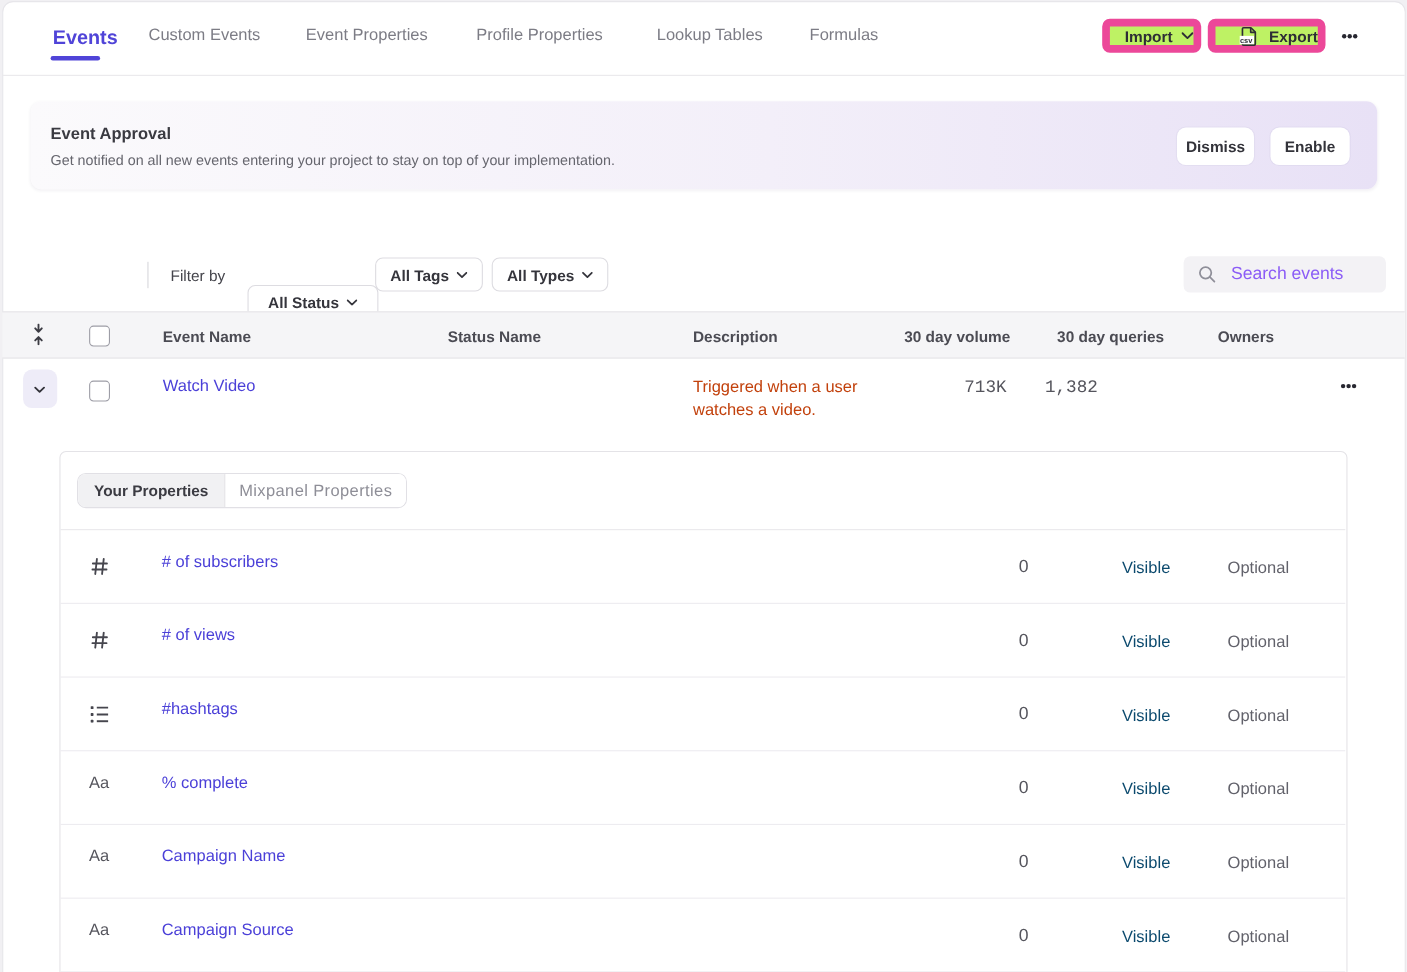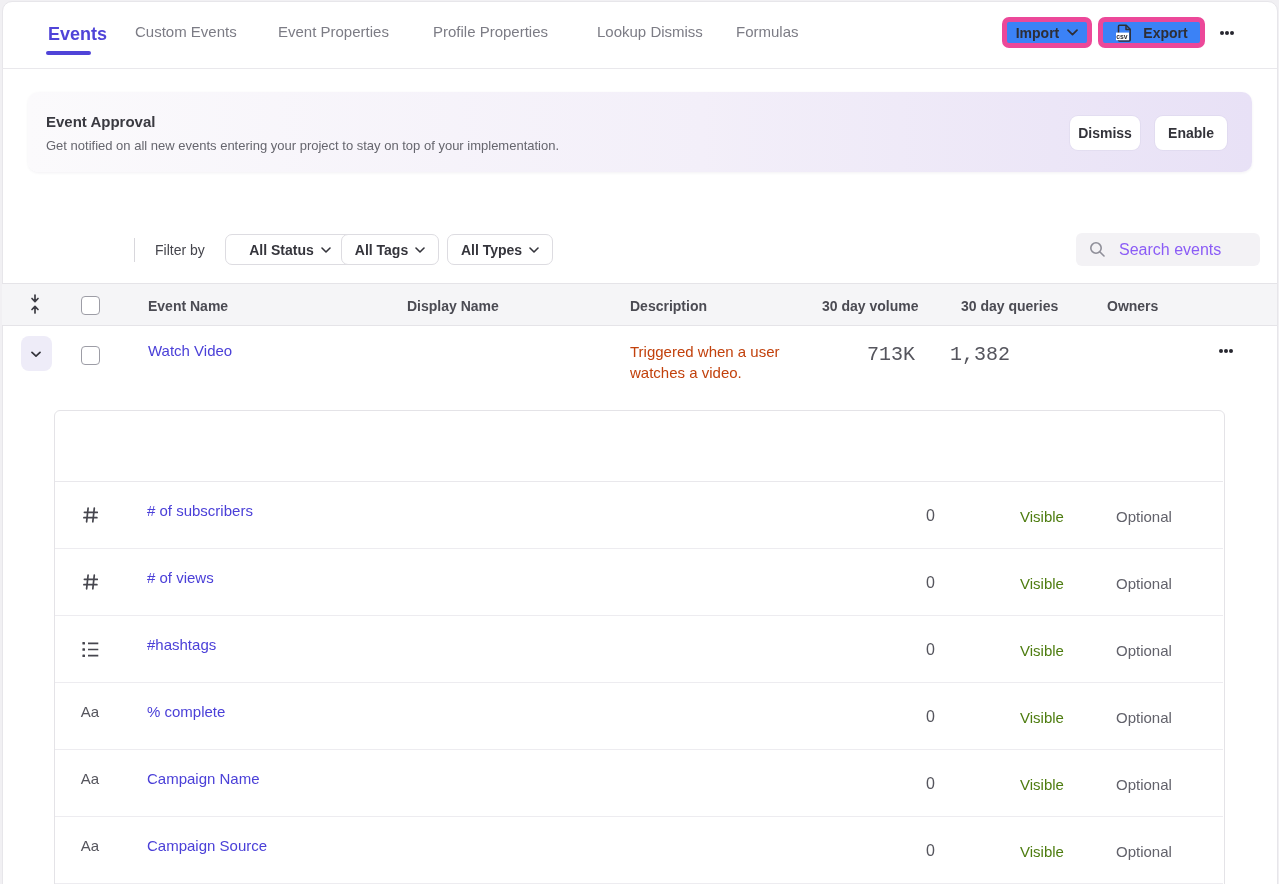--- a/index.html
+++ b/index.html
@@ -6,62 +6,62 @@
   html,body { width:1279px; height:884px; overflow:hidden; }
   body { background:#f1f0f3; font-family:"Liberation Sans", sans-serif; position:relative; }
   .abs { position:absolute; }
   .panel { position:absolute; left:2px; top:1px; width:1276px; height:980px;
            background:#ffffff; border:1px solid #e7e6ea; border-radius:10px; }
   
   .tab { position:absolute; top:23px; font-size:15px; font-weight:500; color:#7c7c85; white-space:nowrap; }
   .tab.active { color:#5044d8; font-weight:700; font-size:18px; top:24px; }
   .tab-underline { position:absolute; left:46px; top:51px; width:45px; height:4px; background:#5044d8; border-radius:2px; }
   .nav-border { position:absolute; left:2px; top:68px; width:1275px; height:1px; background:#e9e8ec; }
-  .btn { position:absolute; background:#3b82f6; border:5px solid #ec4899; border-radius:7px;
-         display:flex; align-items:center; justify-content:center; font-size:14px; font-weight:600; color:#2e2e35; }
+  .btn { position:absolute; background:#bef264; border:7px solid #ec4899; border-radius:7px;
+         display:flex; align-items:center; justify-content:flex-end; font-size:14px; font-weight:600; color:#2e2e35; }
   
   .banner { position:absolute; left:28px; top:92px; width:1224px; height:80px; border-radius:10px;
             background:linear-gradient(90deg,#fbfafc 0%, #f3eff9 55%, #e8e1f6 100%);
             box-shadow:0 1px 3px rgba(30,20,60,.06); }
   .bbtn { position:absolute; background:#fff; border-radius:8px; display:flex; align-items:center; justify-content:center;
           font-size:14px; font-weight:600; color:#33333a; box-shadow:0 0 0 1px rgba(60,50,90,.04); }
   
   .fbtn { position:absolute; top:234px; height:31px; background:#fff; border:1px solid #dddce1; border-radius:7px;
           display:flex; align-items:center; justify-content:center; gap:7px; font-size:14px; font-weight:600; color:#35353c; }
   
   .thead { position:absolute; left:2px; top:283px; width:1275px; height:43px; background:#f5f5f7;
            border-top:1px solid #e5e4e8; border-bottom:1px solid #e5e4e8; }
   .th { position:absolute; top:298px; font-size:14px; font-weight:600; color:#4b4b53; white-space:nowrap; }
   .checkbox { position:absolute; width:18.5px; height:18.5px; background:#fff; border:1.5px solid #9d9da6; border-radius:4px; }
-  .num { font-family:"Liberation Mono", monospace; font-size:20px; color:#55555d; }
+  .num { font-family:"Liberation Mono", monospace; font-size:16px; color:#55555d; }
   .dots { display:flex; gap:1.2px; align-items:center; }
   .dots i { width:4.2px; height:4.2px; border-radius:50%; background:#272730; }
   
   .card { position:absolute; left:54px; top:410px; width:1171px; height:500px; background:#fff;
           border:1px solid #e4e3e7; border-radius:6px; }
   .seg { position:absolute; left:15px; top:19px; height:32px; display:flex; border:1px solid #e1e0e5; border-radius:8px; overflow:hidden; }
   .seg > div { display:flex; align-items:center; justify-content:center; font-size:14px; }
   .seg .s1 { width:134px; background:#f1f1f3; color:#3b3b42; font-weight:600; border-right:1px solid #e1e0e5; }
   .seg .s2 { width:164px; background:#fff; color:#8e8e97; font-weight:400; font-size:15px; letter-spacing:0.35px; }
   .prow { position:absolute; left:0; width:1168px; height:67px; border-bottom:1px solid #edecf0; }
   .pname { position:absolute; left:92px; top:21px; font-size:15px; line-height:15px; color:#4b40d8; }
   .picon { position:absolute; left:21px; top:2px; width:28px; height:62px; display:flex; align-items:center; justify-content:center; color:#46464e; }
   .pzero { position:absolute; right:288px; top:25px; font-size:16px; color:#55555d; }
-  .pvis  { position:absolute; left:965px; top:27px; font-size:15px; line-height:15px; color:#4d7c0f; }
+  .pvis  { position:absolute; left:965px; top:27px; font-size:15px; line-height:15px; color:#0c4a6e; }
   .popt  { position:absolute; left:1061px; top:27px; font-size:15px; line-height:15px; color:#62626b; }
 </style>
 </head>
 <body>
   <div class="panel"></div>
 
   <div class="tab active" style="left:48px;">Events</div>
   <div class="tab" style="left:135px;">Custom Events</div>
   <div class="tab" style="left:278px;">Event Properties</div>
   <div class="tab" style="left:433px;">Profile Properties</div>
-  <div class="tab" style="left:597px;">Lookup Dismiss</div>
+  <div class="tab" style="left:597px;">Lookup Tables</div>
   <div class="tab" style="left:736px;">Formulas</div>
   <div class="tab-underline"></div>
   <div class="nav-border"></div>
 
   <div class="btn" style="left:1002px; top:17px; width:90px; height:31px; gap:8px;">Import
     <svg width="11" height="7" viewBox="0 0 11 7">
       <path d="M1 1.2 L5.5 5.6 L10 1.2" fill="none" stroke="#2e2e35" stroke-width="1.7" stroke-linecap="round" stroke-linejoin="round"></path>
     </svg>
   </div>
   <div class="btn" style="left:1098px; top:17px; width:107px; height:31px; gap:9px;">
@@ -82,21 +82,21 @@
   <div class="banner">
     <div class="abs" style="left:18px; top:21px; font-size:15px; font-weight:700; color:#3a3a41;">Event Approval</div>
     <div class="abs" style="left:18px; top:46px; font-size:13px; color:#66666e;">Get notified on all new events entering your project to stay on top of your implementation.</div>
     <div class="bbtn" style="left:1042px; top:24px; width:70px; height:34px;">Dismiss</div>
     <div class="bbtn" style="left:1127px; top:24px; width:72px; height:34px;">Enable</div>
   </div>
 
   <div class="abs" style="left:55px; top:242px; font-size:14px; font-weight:400; color:#33333a;margin-top:48px;">20 results</div>
   <div class="abs" style="left:134px; top:238px; width:1px; height:24px; background:#d8d7dc;"></div>
   <div class="abs" style="left:155px; top:242px; font-size:14px; font-weight:500; color:#45454c;">Filter by</div>
-  <div class="fbtn" style="left:225px; width:130px;">All Status
+  <div class="fbtn" style="left:225px; width:119px;margin-top:25px;">All Status
     <svg width="10" height="6" viewBox="0 0 10 6">
       <path d="M1 1 L5 5 L9 1" fill="none" stroke="#35353c" stroke-width="1.6" stroke-linecap="round" stroke-linejoin="round"></path>
     </svg>
   </div>
   <div class="fbtn" style="left:341px; width:98px;">All Tags
     <svg width="10" height="6" viewBox="0 0 10 6">
       <path d="M1 1 L5 5 L9 1" fill="none" stroke="#35353c" stroke-width="1.6" stroke-linecap="round" stroke-linejoin="round"></path>
     </svg>
   </div>
   <div class="fbtn" style="left:447px; width:106px;">All Types
@@ -112,21 +112,21 @@
     <div class="abs" style="left:43px; top:9px; font-size:16px; line-height:15px; color:#8b5cf6;">Search events</div>
   </div>
 
   <div class="thead"></div>
   <svg class="abs" style="left:28px; top:294px;" width="14" height="20" viewBox="0 0 14 20">
     <path d="M7 1 V7 M4 4.5 L7 7.6 L10 4.5" fill="none" stroke="#3c3c44" stroke-width="1.7" stroke-linecap="round" stroke-linejoin="round"></path>
     <path d="M7 19 V13 M4 15.5 L7 12.4 L10 15.5" fill="none" stroke="#3c3c44" stroke-width="1.7" stroke-linecap="round" stroke-linejoin="round"></path>
   </svg>
   <div class="checkbox" style="left:81px; top:296px;"></div>
   <div class="th" style="left:148px;">Event Name</div>
-  <div class="th" style="left:407px;">Display Name</div>
+  <div class="th" style="left:407px;">Status Name</div>
   <div class="th" style="left:630px;">Description</div>
   <div class="th" style="left:822px;">30 day volume</div>
   <div class="th" style="left:961px;">30 day queries</div>
   <div class="th" style="left:1107px;">Owners</div>
 
   <div class="abs" style="left:20.5px; top:336px; width:31.5px; height:35px; background:#eeecf8; border-radius:8px;"></div>
   <svg class="abs" style="left:30.7px; top:350.5px;" width="10" height="7" viewBox="0 0 10 7">
     <path d="M1 1.4 L5 5.2 L9 1.4" fill="none" stroke="#33333a" stroke-width="1.7" stroke-linecap="round" stroke-linejoin="round"></path>
   </svg>
   <div class="checkbox" style="left:81px; top:346px;"></div>
@@ -134,20 +134,24 @@
   <div class="abs" style="left:630px; top:342px; font-size:15px; color:#c2410c; line-height:20.5px;">Triggered when a user<br>watches a video.</div>
   <div class="abs num" style="left:810px; top:343px; width:105px; text-align:right;">713K</div>
   <div class="abs num" style="left:950px; top:343px; width:105px; text-align:left;">1,382</div>
   <div class="dots abs" style="left:1218.5px; top:349px;">
     <i></i>
     <i></i>
     <i></i>
   </div>
 
   <div class="card">
+    <div class="seg">
+      <div class="s1">Your Properties</div>
+      <div class="s2">Mixpanel Properties</div>
+    </div>
     <div class="abs" style="left:0; top:70px; width:1168px; height:1px; background:#e9e8ec;"></div>
 
     <div class="prow" style="top:71px;">
       <div class="picon">
         <svg width="15" height="16" viewBox="0 0 15 16">
           <path d="M5.1 1.2 L3.6 14.8 M11.3 1.2 L9.8 14.8 M1.4 5.3 H14.4 M0.9 10.7 H13.9" fill="none" stroke="#46464e" stroke-width="1.7" stroke-linecap="round"></path>
         </svg>
       </div>
       <div class="pname"># of subscribers</div>
       <div class="pzero">0</div>

